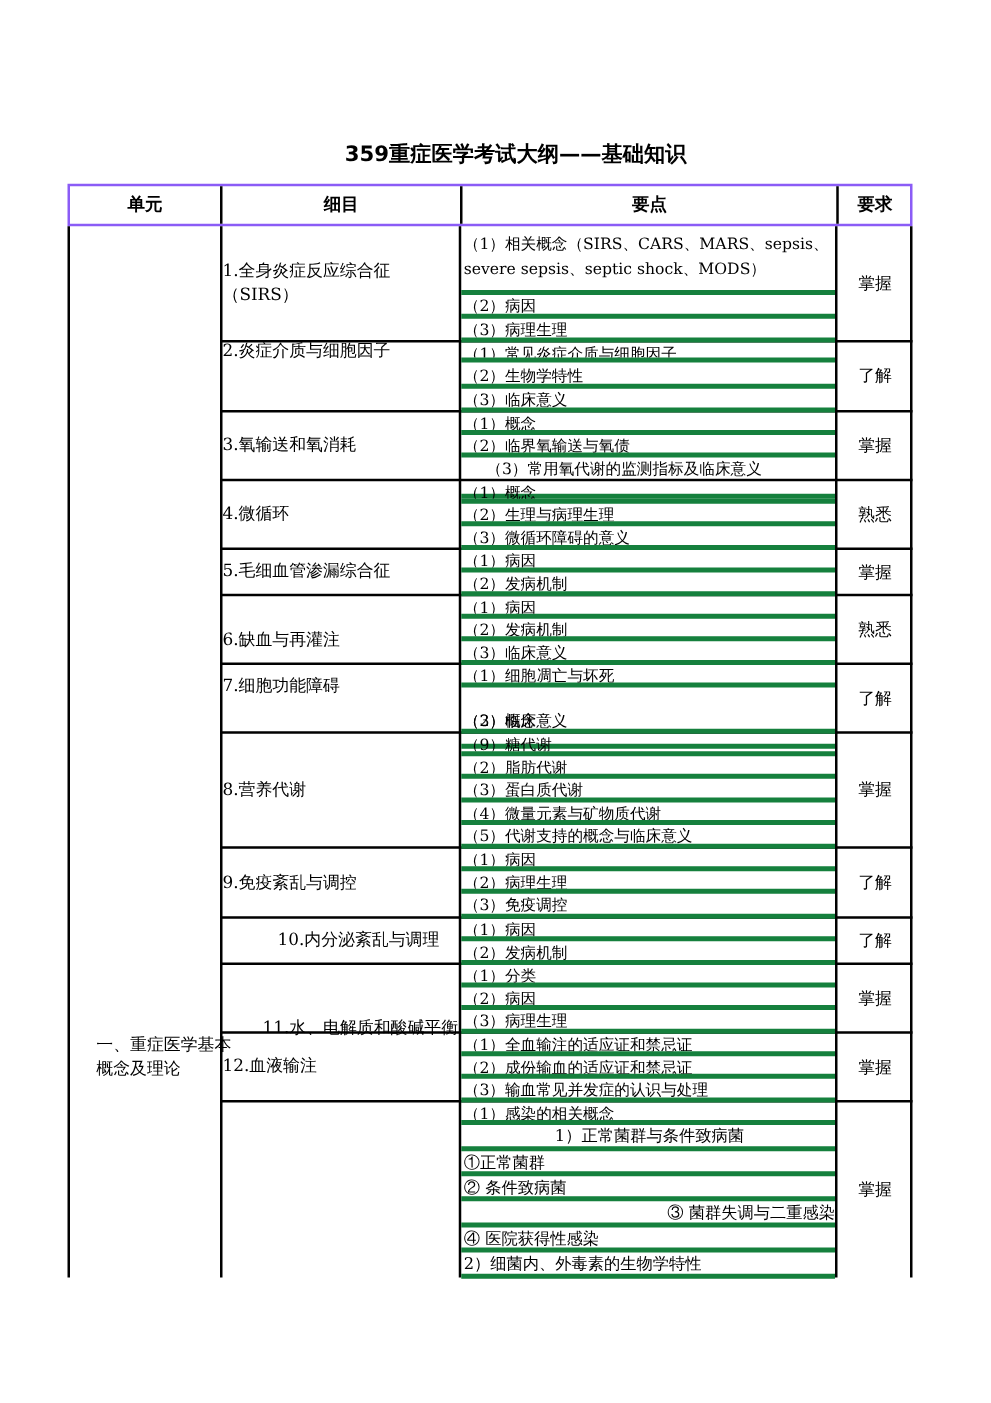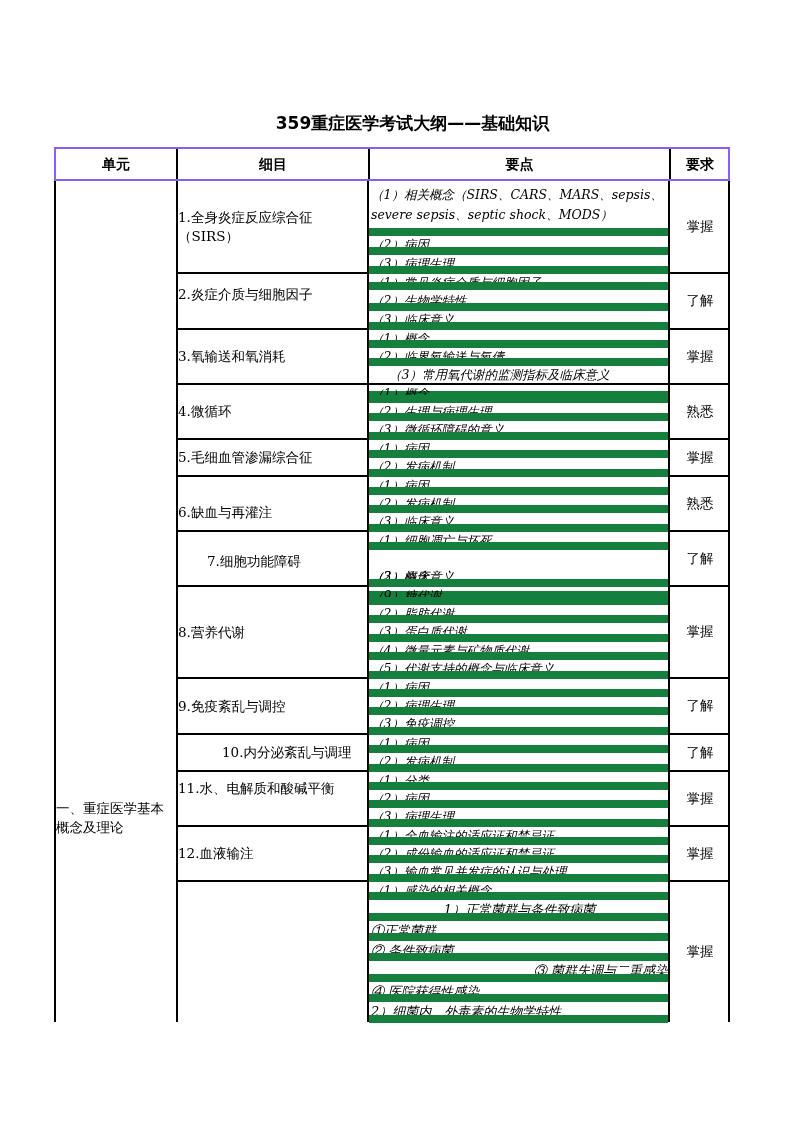--- a/index.html
+++ b/index.html
@@ -13,21 +13,21 @@
          border:2px solid #8b5cf6; box-sizing:border-box; }
   .hcell { position:absolute; top:0; height:30px; line-height:30px; text-align:center;
            font-family:"DejaVu Sans", "Liberation Sans", sans-serif; font-weight:bold; font-size:14px; }
   .vline { position:absolute; width:2px; background:#000; }
   .hline { position:absolute; height:2px; background:#000; }
   .unit { position:absolute; left:2px; width:118px; font-size:13.5px; line-height:19px; }
   .item { position:absolute; left:124px; width:190px; font-size:13.5px; line-height:19px;
           display:flex; align-items:center; }
   .item span { display:block; }
   .point { position:absolute; left:315px; width:299px; font-size:12.5px; line-height:17px;
-           box-sizing:border-box; padding-left:2px; white-space:nowrap; overflow:hidden; border-bottom:8px solid #15803d;font-style:italic; }
+           box-sizing:border-box; padding-left:2px; white-space:nowrap; overflow:hidden; border-bottom:4px solid #15803d; }
   .point.wrap { white-space:normal; line-height:20px; padding-top:4px; font-size:12.5px; }
   .req { position:absolute; left:617px; width:58px; text-align:center; font-size:13.5px;
          display:flex; align-items:center; justify-content:center; }
 </style>
 </head>
 <body>
 
 <div class="title">359重症医学考试大纲——基础知识</div>
 
 <div class="tbl">
@@ -41,21 +41,21 @@
     <div class="vline" style="left:312px;top:0;height:30px;"></div>
     <div class="vline" style="left:613px;top:0;height:30px;"></div>
   </div>
 
   <div class="vline" style="left:0;top:34px;height:841px;"></div>
   <div class="vline" style="left:122px;top:34px;height:841px;"></div>
   <div class="vline" style="left:313px;top:34px;height:841px;"></div>
   <div class="vline" style="left:614px;top:34px;height:841px;"></div>
   <div class="vline" style="left:674px;top:34px;height:841px;"></div>
 
-  <div class="unit" style="top:652px;">一、重症医学基本概念及理论</div>
+  <div class="unit" style="top:680px;margin-left:21px;">一、重症医学基本概念及理论</div>
 
   <div class="hline" style="left:122px;width:554px;top:125px;"></div>
   <div class="hline" style="left:122px;width:554px;top:181px;"></div>
   <div class="hline" style="left:122px;width:554px;top:236px;"></div>
   <div class="hline" style="left:122px;width:554px;top:291px;"></div>
   <div class="hline" style="left:122px;width:554px;top:328px;"></div>
   <div class="hline" style="left:122px;width:554px;top:383px;"></div>
   <div class="hline" style="left:122px;width:554px;top:438px;"></div>
   <div class="hline" style="left:122px;width:554px;top:530px;"></div>
   <div class="hline" style="left:122px;width:554px;top:586px;"></div>
@@ -64,21 +64,21 @@
   <div class="hline" style="left:122px;width:554px;top:733px;"></div>
 
   <div class="item" style="top:34px;height:91px;">
       <span>1.全身炎症反应综合征（SIRS）</span>
     </div>
   <div class="point wrap" style="top:34px;height:55px;">（1）相关概念（SIRS、CARS、MARS、sepsis、severe sepsis、septic shock、MODS）</div>
   <div class="point" style="top:89px;height:19px;">（2）病因</div>
   <div class="point" style="top:108px;height:19px;">（3）病理生理</div>
   <div class="req" style="top:34px;height:91px;">掌握</div>
 
-  <div class="item" style="top:127px;height:40px;">
+  <div class="item" style="top:114px;height:40px;">
       <span>2.炎症介质与细胞因子</span>
     </div>
   <div class="point" style="top:127px;height:16px;">（1）常见炎症介质与细胞因子</div>
   <div class="point" style="top:145px;height:19px;">（2）生物学特性</div>
   <div class="point" style="top:164px;height:19px;">（3）临床意义</div>
   <div class="req" style="top:127px;height:54px;">了解</div>
 
   <div class="item" style="top:183px;height:53px;">
       <span>3.氧输送和氧消耗</span>
     </div>
@@ -103,21 +103,21 @@
   <div class="req" style="top:293px;height:35px;">掌握</div>
 
   <div class="item" style="top:330px;height:71px;">
       <span>6.缺血与再灌注</span>
     </div>
   <div class="point" style="top:330px;height:18px;">（1）病因</div>
   <div class="point" style="top:348px;height:18px;">（2）发病机制</div>
   <div class="point" style="top:366px;height:19px;">（3）临床意义</div>
   <div class="req" style="top:330px;height:53px;">熟悉</div>
 
-  <div class="item" style="top:388px;height:53px;padding-left:29px;">
+  <div class="item" style="top:376px;height:53px;">
       <span>7.细胞功能障碍</span>
     </div>
   <div class="point" style="top:385px;height:18px;">（1）细胞凋亡与坏死</div>
   <div class="point" style="top:421px;height:31px;">（2）概念</div>
   <div class="point" style="top:421px;height:19px;">（3）临床意义</div>
   <div class="req" style="top:385px;height:53px;">了解</div>
 
   <div class="item" style="top:440px;height:90px;">
       <span>8.营养代谢</span>
     </div>
@@ -136,21 +136,21 @@
   <div class="point" style="top:568px;height:20px;">（3）免疫调控</div>
   <div class="req" style="top:532px;height:54px;">了解</div>
 
   <div class="item" style="top:588px;height:35px;padding-left:44px;">
       <span>10.内分泌紊乱与调理</span>
     </div>
   <div class="point" style="top:588px;height:18px;">（1）病因</div>
   <div class="point" style="top:606px;height:19px;">（2）发病机制</div>
   <div class="req" style="top:588px;height:35px;">了解</div>
 
-  <div class="item" style="top:622px;height:38px;">
+  <div class="item" style="top:656px;height:38px;padding-left:32px;">
       <span>11.水、电解质和酸碱平衡</span>
     </div>
   <div class="point" style="top:625px;height:18px;">（1）分类</div>
   <div class="point" style="top:643px;height:18px;">（2）病因</div>
   <div class="point" style="top:661px;height:19px;">（3）病理生理</div>
   <div class="req" style="top:625px;height:53px;">掌握</div>
 
   <div class="item" style="top:680px;height:53px;">
       <span>12.血液输注</span>
     </div>

